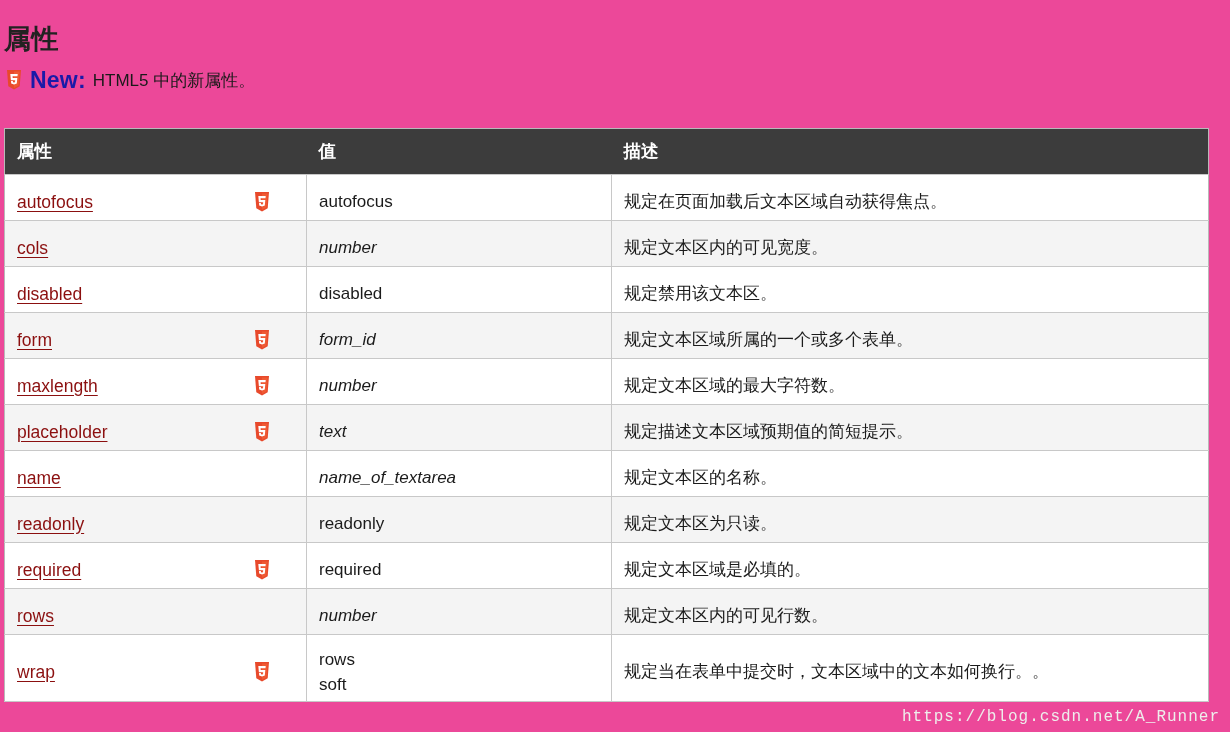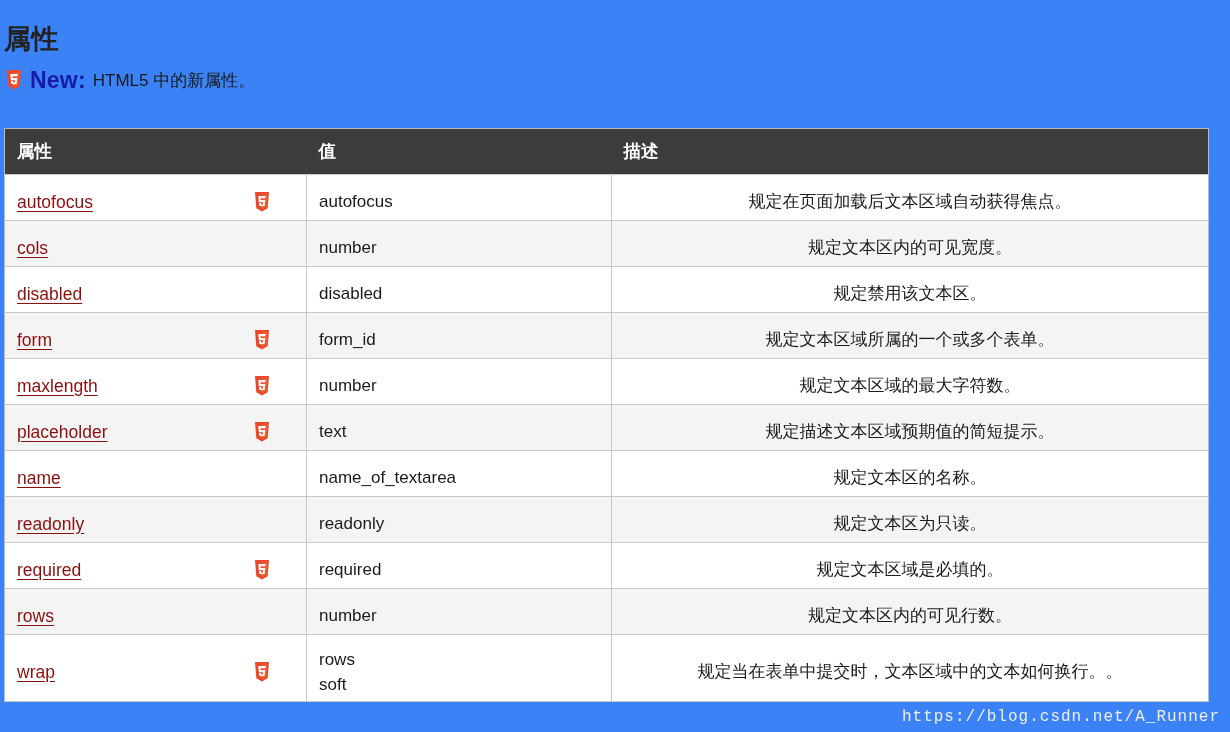--- a/index.html
+++ b/index.html
@@ -9,21 +9,21 @@
     width: 1230px;
     height: 732px;
     background: #fdfdf8;
     font-family: "Liberation Sans", "DejaVu Sans", sans-serif;
     overflow: hidden;
   }
   .page {
     position: relative;
     width: 1230px;
     height: 732px;
-    background: #3b82f6;
+    background: #ec4899;
   }
 
   
   .section-title {
     margin: 0;
     padding: 22px 0 0 4px;
     font-size: 27px;
     line-height: 34px;
     font-weight: bold;
     color: #222222;
@@ -92,38 +92,38 @@
   .attr-table tbody td {
     border: 1px solid #c8c8c8;
     border-left: none;
     border-right: 1px solid #c8c8c8;
     padding: 12px 12px 4px 12px;
     vertical-align: middle;
     height: 46px;
     color: #1b1b1b;
     line-height: 24px;
   }
-  .attr-table tbody td.col-desc { border-right: none; text-align: center; }
+  .attr-table tbody td.col-desc { border-right: none; }
   .attr-table tbody tr:nth-child(even) td { background: #f4f4f4; }
   .attr-table tbody tr:nth-child(odd) td { background: #ffffff; }
 
   .cell-attr {
     display: flex;
     align-items: center;
     justify-content: space-between;
   }
   .attr-link {
     color: #8b0f0f;
     text-decoration: underline;
     text-underline-offset: 3px;
     font-size: 17.5px;
     cursor: pointer;
   }
   .badge-slot { width: 16px; height: 20px; margin-right: 24px; }
-  .val-italic { }
+  .val-italic { font-style: italic; }
   .val-plain { font-style: normal; }
   .val-multi span { display: block; line-height: 25px; }
 
   
   .watermark {
     position: absolute;
     right: 10px;
     bottom: 6px;
     font-family: Liberation Mono, monospace;
     font-size: 16px;

